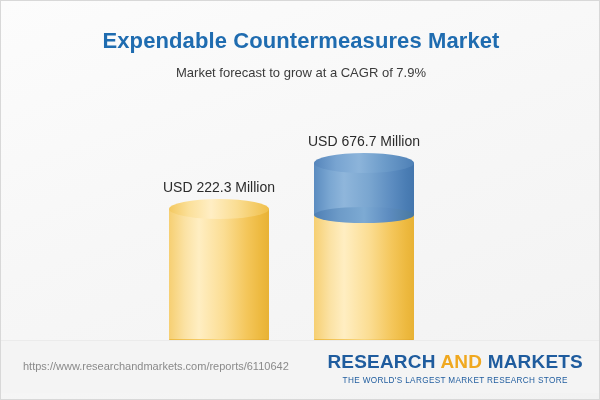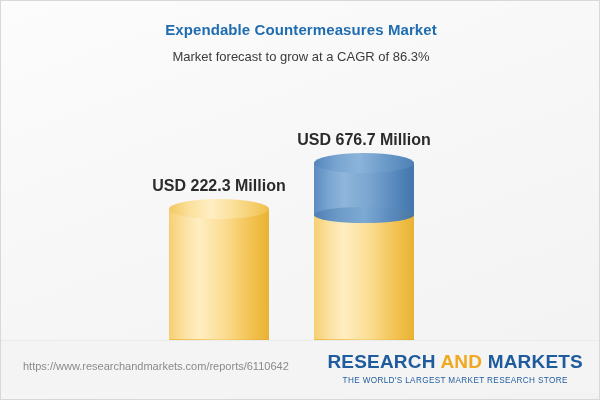--- a/index.html
+++ b/index.html
@@ -23,25 +23,25 @@
   
   .header {
     position: absolute;
     top: 0;
     left: 0;
     width: 600px;
     text-align: center;
     padding-top: 20px;
   }
   .chart-title {
-    font-size: 15px;
+    font-size: 22px;
     font-weight: bold;
     color: #1f6cb0;
     letter-spacing: 0.1px;
-    margin: 0;
+    margin: 7px;
   }
   .chart-subtitle {
     font-size: 13px;
     color: #3b3b3b;
     margin: 11px 0 0 0;
     font-weight: normal;
   }
 
   
   .plot {
@@ -54,22 +54,22 @@
   .bar-group {
     position: absolute;
     bottom: 0;
   }
   .bar-label {
     position: absolute;
     width: 220px;
     left: 50%;
     margin-left: -110px;
     text-align: center;
-    font-size: 16px;
-    font-weight: bold;
+    font-size: 14px;
+    font-weight: normal;
     color: #2b2b2b;
     white-space: nowrap;
   }
   .cat-label {
     position: absolute;
     width: 220px;
     left: 50%;
     margin-left: -110px;
     text-align: center;
     font-size: 13.5px;
@@ -171,21 +171,21 @@
     white-space: nowrap;
   }
 </style>
 </head>
 <body>
 
 <div class="infographic">
 
   <div class="header">
     <div class="chart-title">Expendable Countermeasures Market</div>
-    <div class="chart-subtitle">Market forecast to grow at a CAGR of 86.3%</div>
+    <div class="chart-subtitle">Market forecast to grow at a CAGR of 7.9%</div>
   </div>
 
   <div class="plot">
 
     <div class="bar-group" style="left:168px; width:100px; height:308px;">
       <div class="bar-label" style="bottom:154px;">USD 222.3 Million</div>
       <div class="cyl" style="bottom:10px; width:100px; height:130px;">
         <div class="bottom-cap" style="bottom:-10px;"></div>
         <div class="cyl-body gold-body" style="bottom:0; height:130px;"></div>
         <div class="cap gold-cap" style="top:-10px;"></div>

